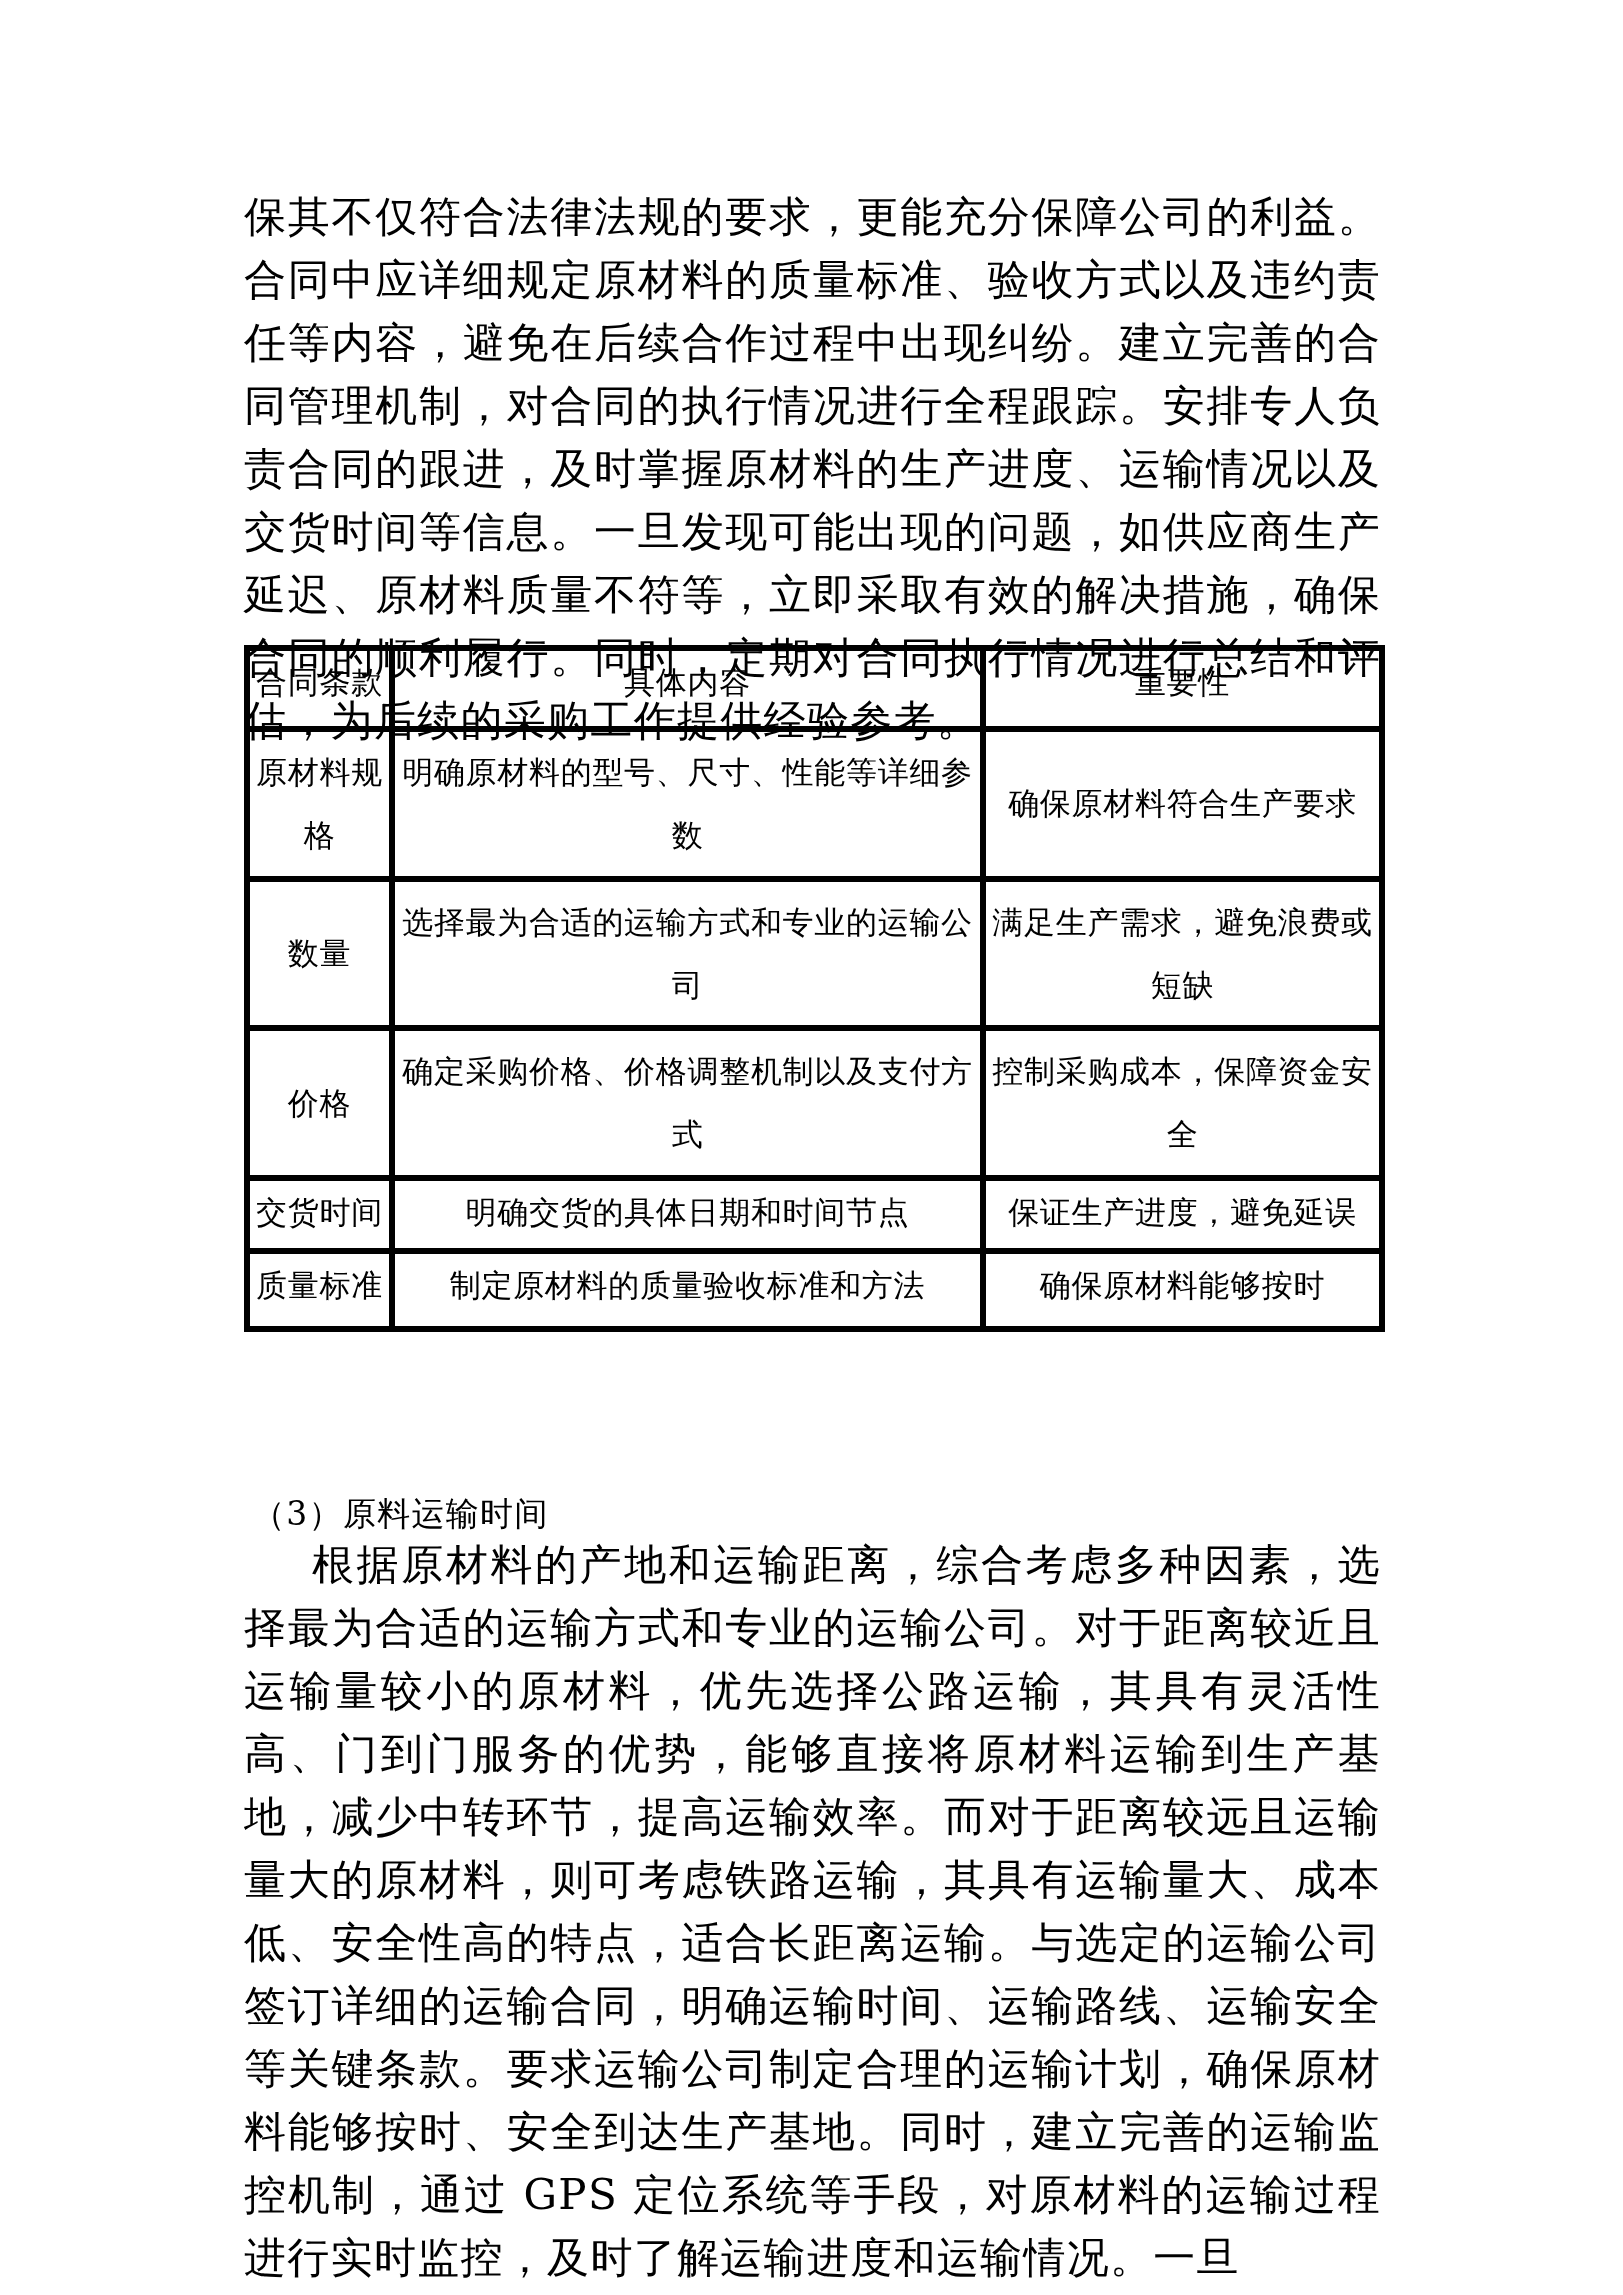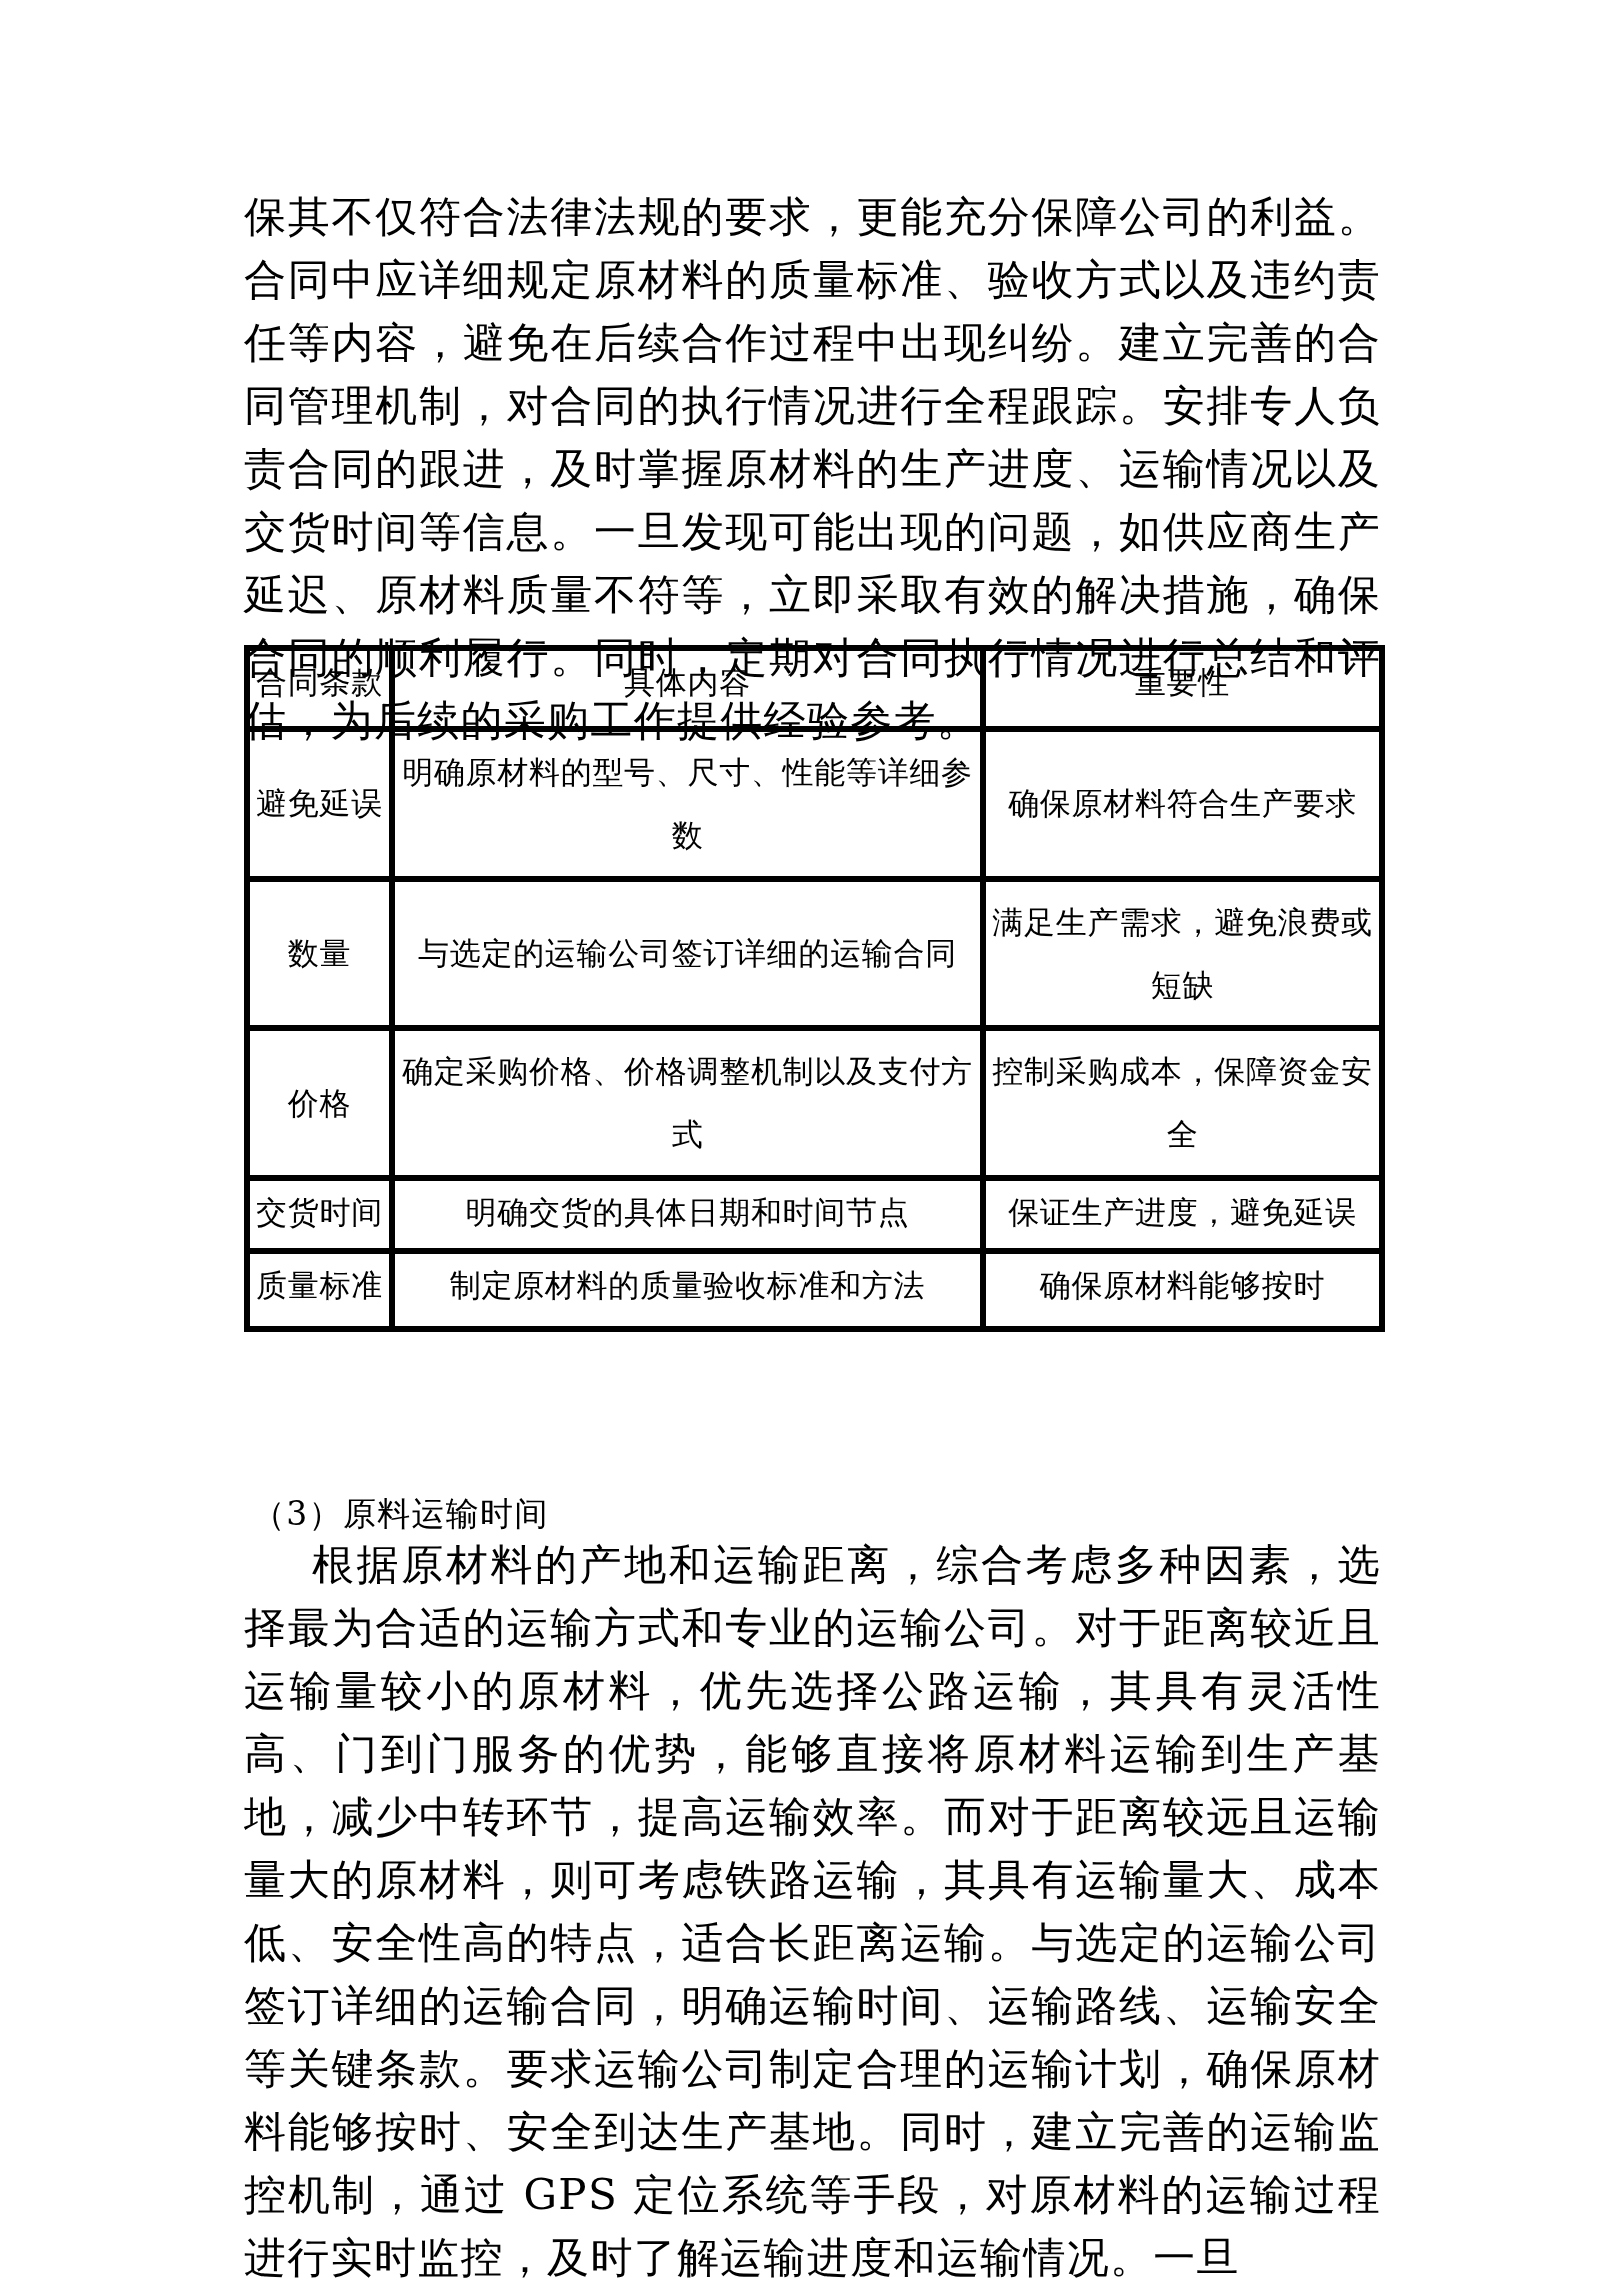--- a/index.html
+++ b/index.html
@@ -96,27 +96,27 @@
     </colgroup>
     <thead>
       <tr class="head">
         <th>合同条款</th>
         <th>具体内容</th>
         <th>重要性</th>
       </tr>
     </thead>
     <tbody>
       <tr class="r-tall">
-        <td>避免延误</td>
+        <td>原材料规格</td>
         <td>明确原材料的型号、尺寸、性能等详细参数</td>
         <td>确保原材料符合生产要求</td>
       </tr>
       <tr class="r-tall">
         <td>数量</td>
-        <td>与选定的运输公司签订详细的运输合同</td>
+        <td>选择最为合适的运输方式和专业的运输公司</td>
         <td>满足生产需求，避免浪费或短缺</td>
       </tr>
       <tr class="r-tall">
         <td>价格</td>
         <td>确定采购价格、价格调整机制以及支付方式</td>
         <td>控制采购成本，保障资金安全</td>
       </tr>
       <tr class="r-single">
         <td>交货时间</td>
         <td>明确交货的具体日期和时间节点</td>

